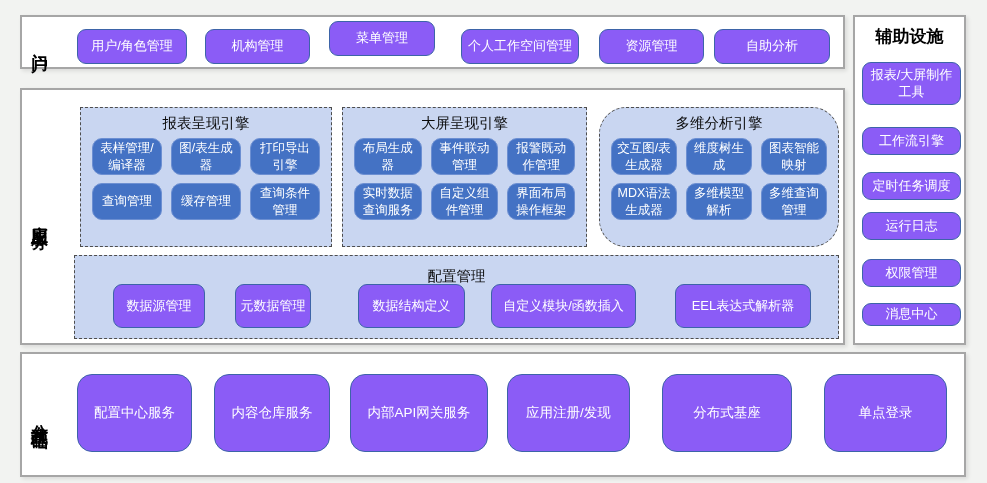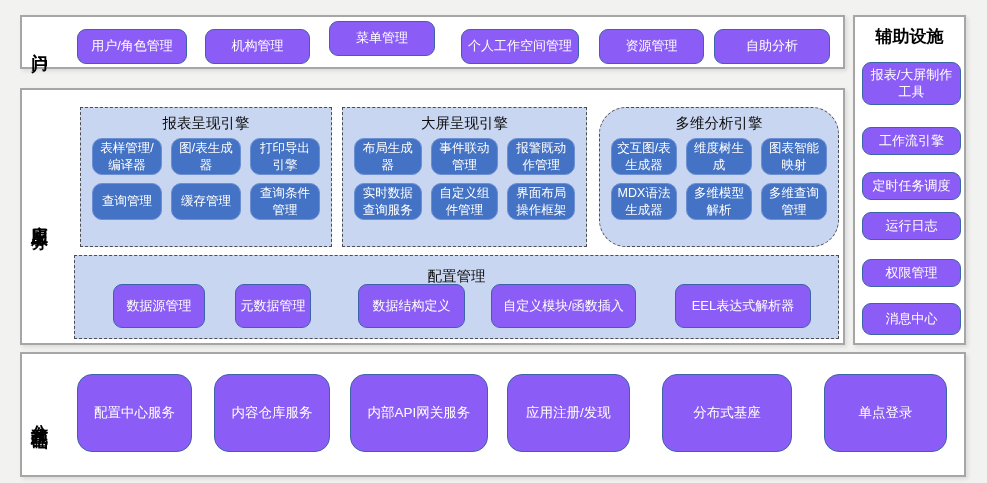--- a/index.html
+++ b/index.html
@@ -88,21 +88,21 @@
   .d3{left:485px;top:20px;width:123px;height:78px;}
   .d4{left:640px;top:20px;width:130px;height:78px;}
   .d5{left:802px;top:20px;width:123px;height:78px;}
 
   
   .a0{left:7px;top:45px;width:99px;height:43px;}
   .a1{left:7px;top:110px;width:99px;height:28px;}
   .a2{left:7px;top:155px;width:99px;height:28px;}
   .a3{left:7px;top:195px;width:99px;height:28px;}
   .a4{left:7px;top:242px;width:99px;height:28px;}
-  .a5{left:7px;top:286px;width:99px;height:32px;}
+  .a5{left:7px;top:286px;width:99px;height:23px;}
 </style>
 </head>
 <body>
 
 <div class="stage">
 
   <section class="box portal">
     <div class="vlabel">门户</div>
     <div class="btn p0">用户/角色管理</div>
     <div class="btn p1">机构管理</div>

